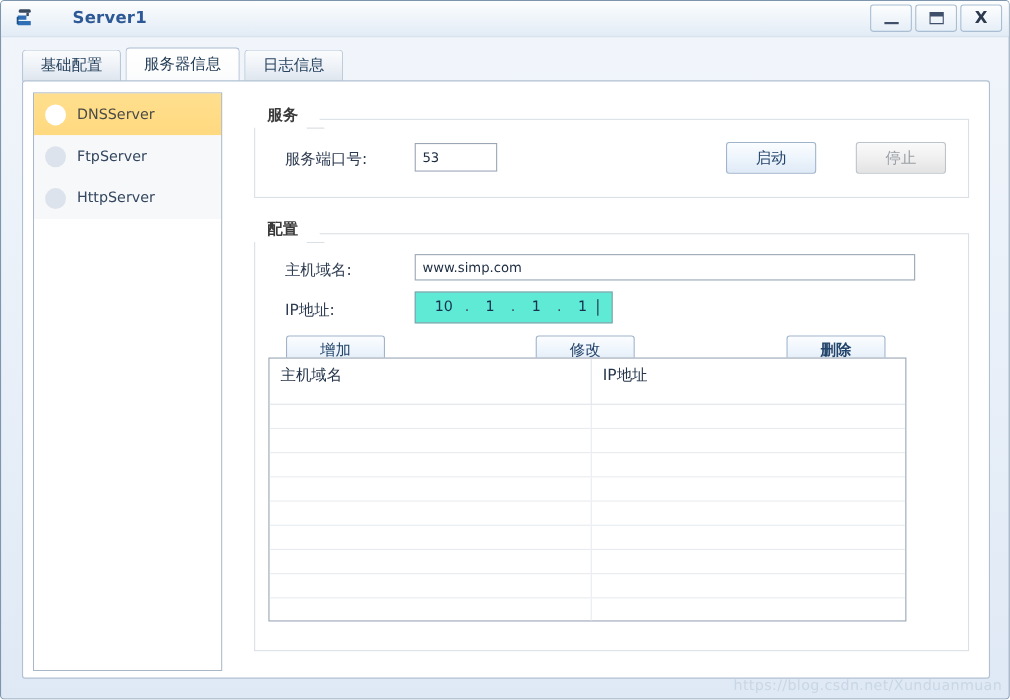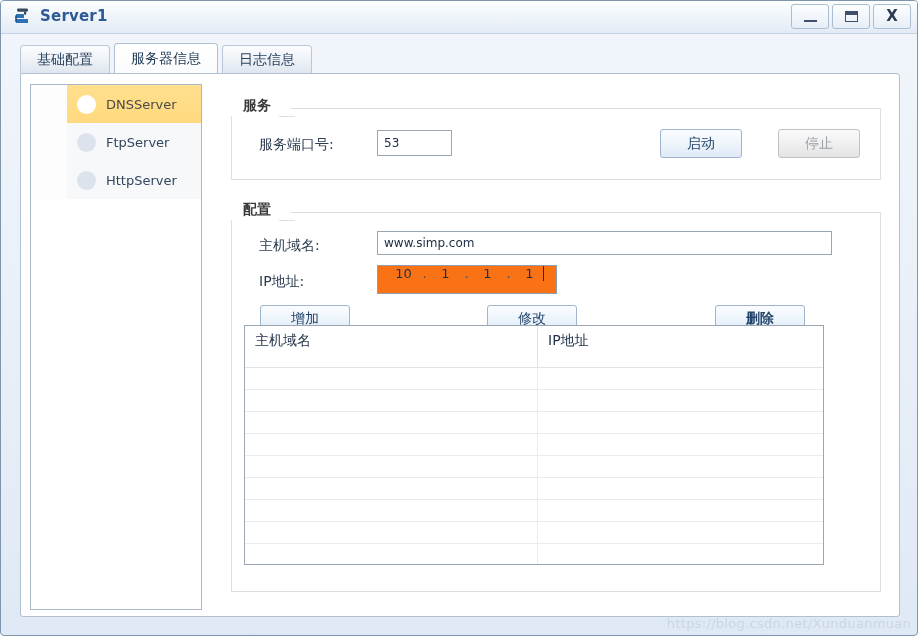--- a/index.html
+++ b/index.html
@@ -44,20 +44,21 @@
   .app-icon {
     width: 20px;
     height: 20px;
     position: relative;
   }
   .title-text {
     font-size: 15px;
     font-weight: bold;
     color: #2d5a96;
     letter-spacing: 0.2px;
+    margin-left: 26px;
   }
   .winbtns {
     position: absolute;
     right: 8px;
     top: 3px;
     display: flex;
     gap: 3px;
   }
   .winbtn {
     width: 38px;
@@ -154,21 +155,20 @@
   .side-item {
     height: 38px;
     display: flex;
     align-items: center;
     padding-left: 10px;
     gap: 10px;
     background: #f7f8fa;
     font-size: 13px;
     color: #33465e;
     box-sizing: border-box;
-    margin-left: 36px;
   }
   .side-item.selected {
     background: linear-gradient(180deg, #ffdf8e 0%, #ffd97f 100%);
     color: #4a4a46;
   }
   .side-dot {
     width: 19px;
     height: 19px;
     border-radius: 50%;
     background: #dde3ec;
@@ -271,23 +271,23 @@
     border-color: #bcc3ca;
     background: linear-gradient(180deg, #fafafa 0%, #f0f0f0 50%, #e3e3e3 100%);
     color: #9aa0a6;
     margin-left: 24px;
   }
   
   .ipbox {
     position: absolute;
     box-sizing: border-box;
     border: 1px solid #8f9dac;
-    background: #f97316;
-    display: flex;
-    align-items: flex-start;
+    background: #5eead4;
+    display: flex;
+    align-items: center;
     justify-content: center;
     font-size: 13px;
     color: #17324f;
     letter-spacing: 0;
   }
   .ipseg { width: 26px; text-align: center; }
   .ipdot { width: 16px; text-align: center; color: #3a4a5e; }
   .caret {
     display: inline-block;
     width: 1px;

